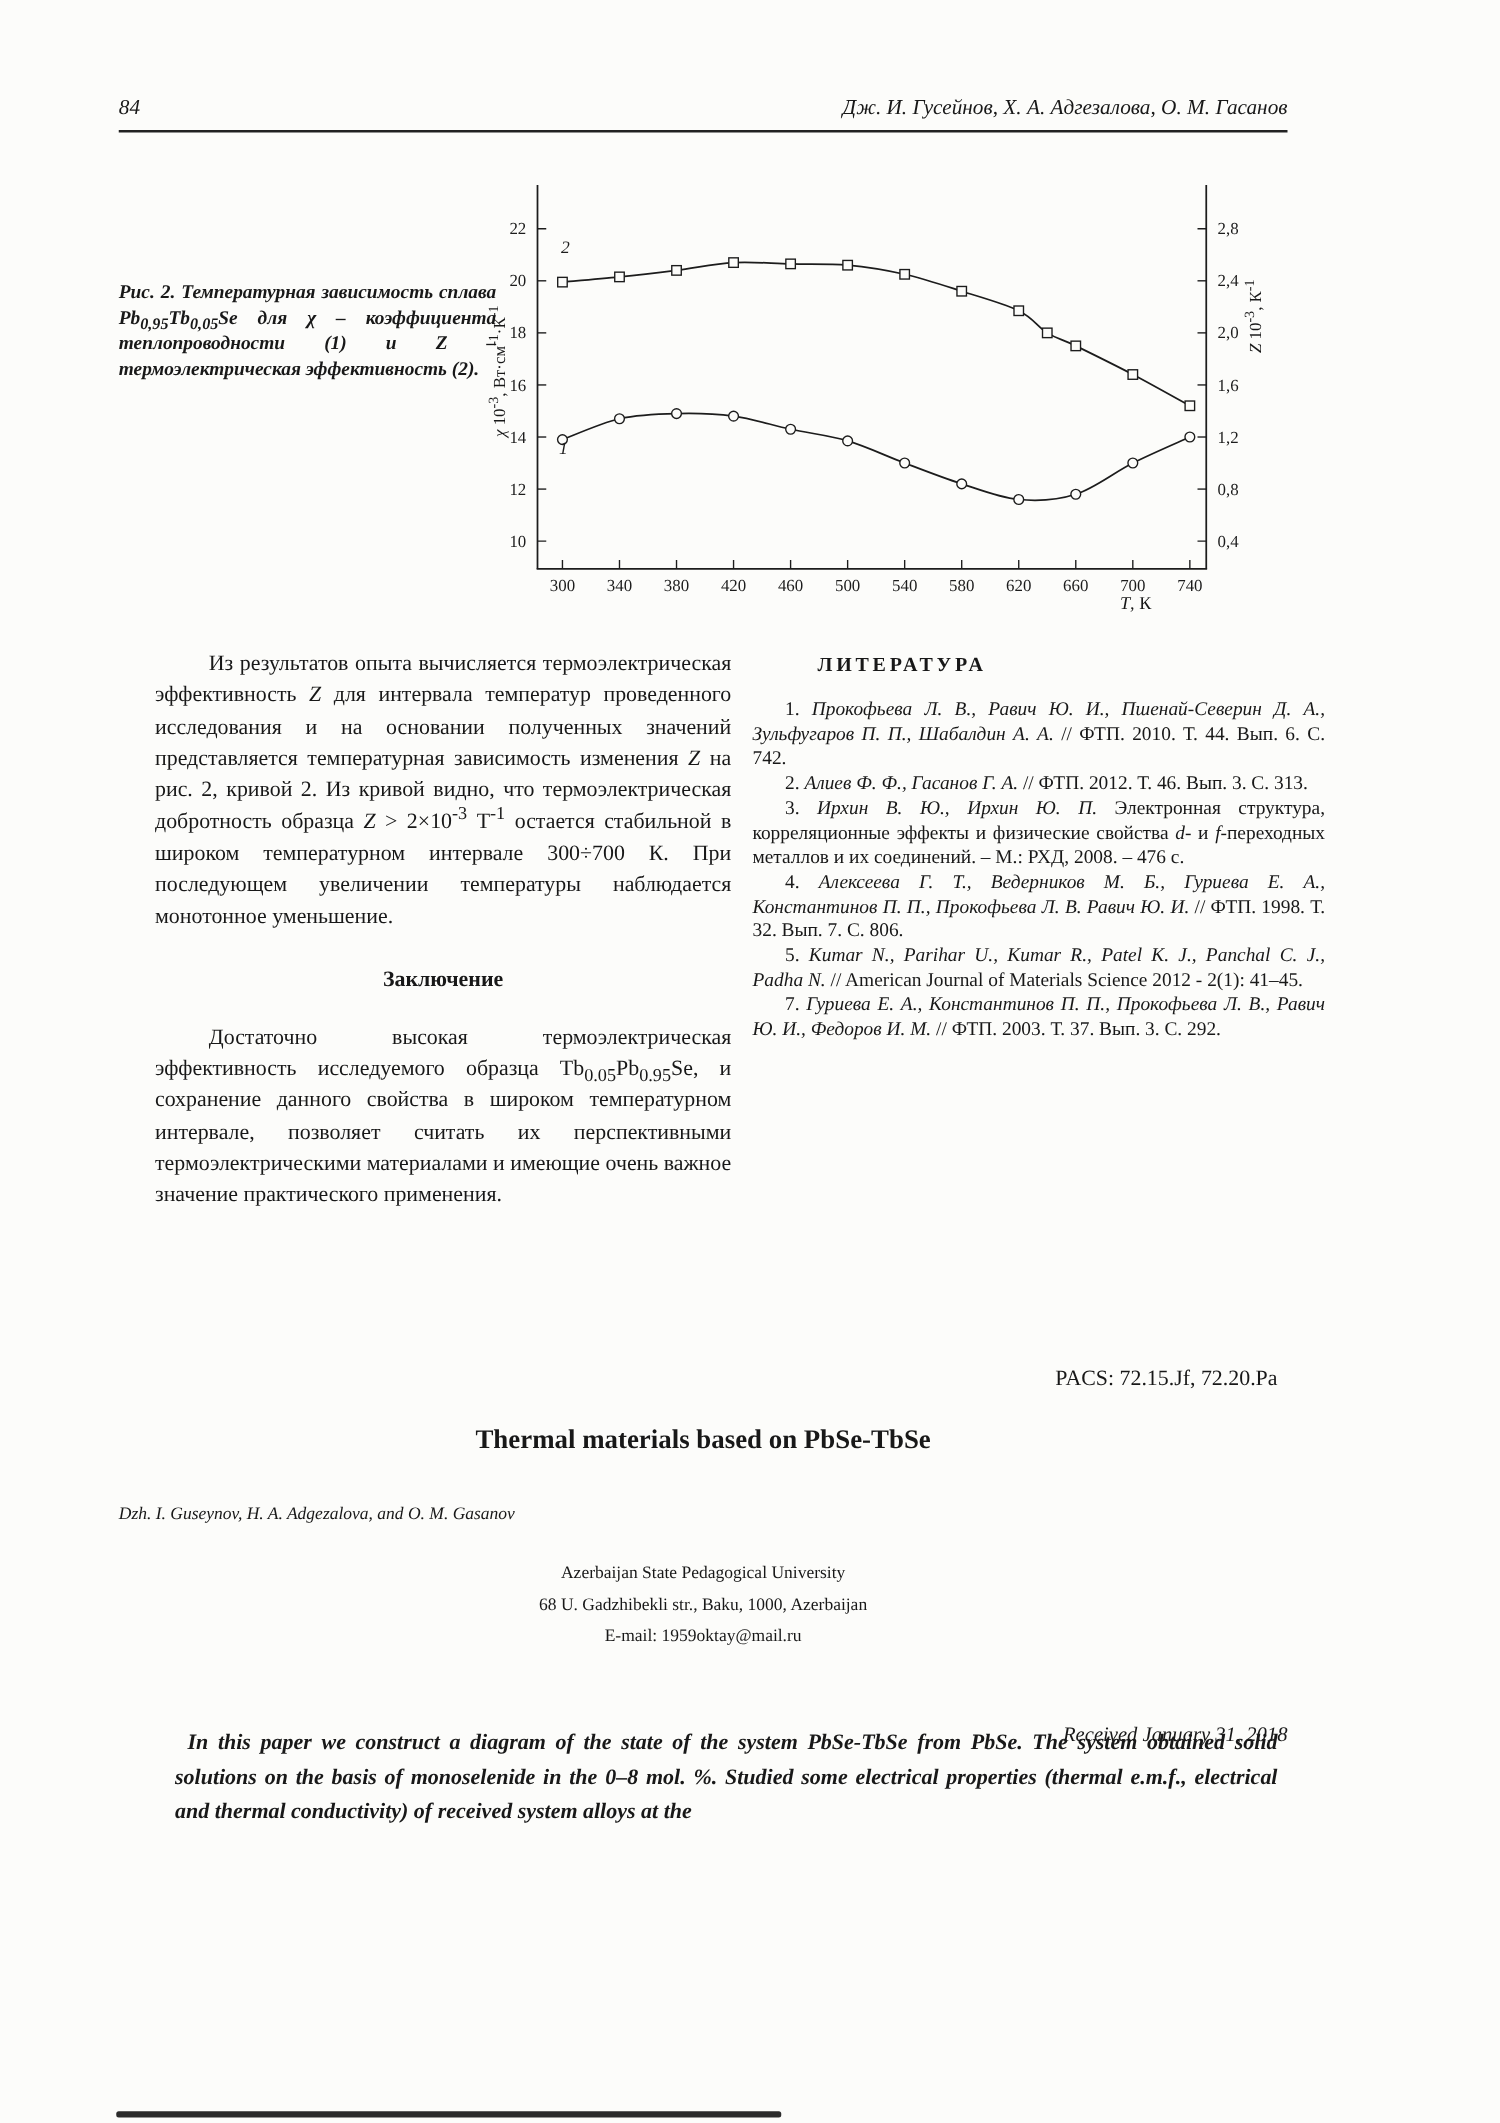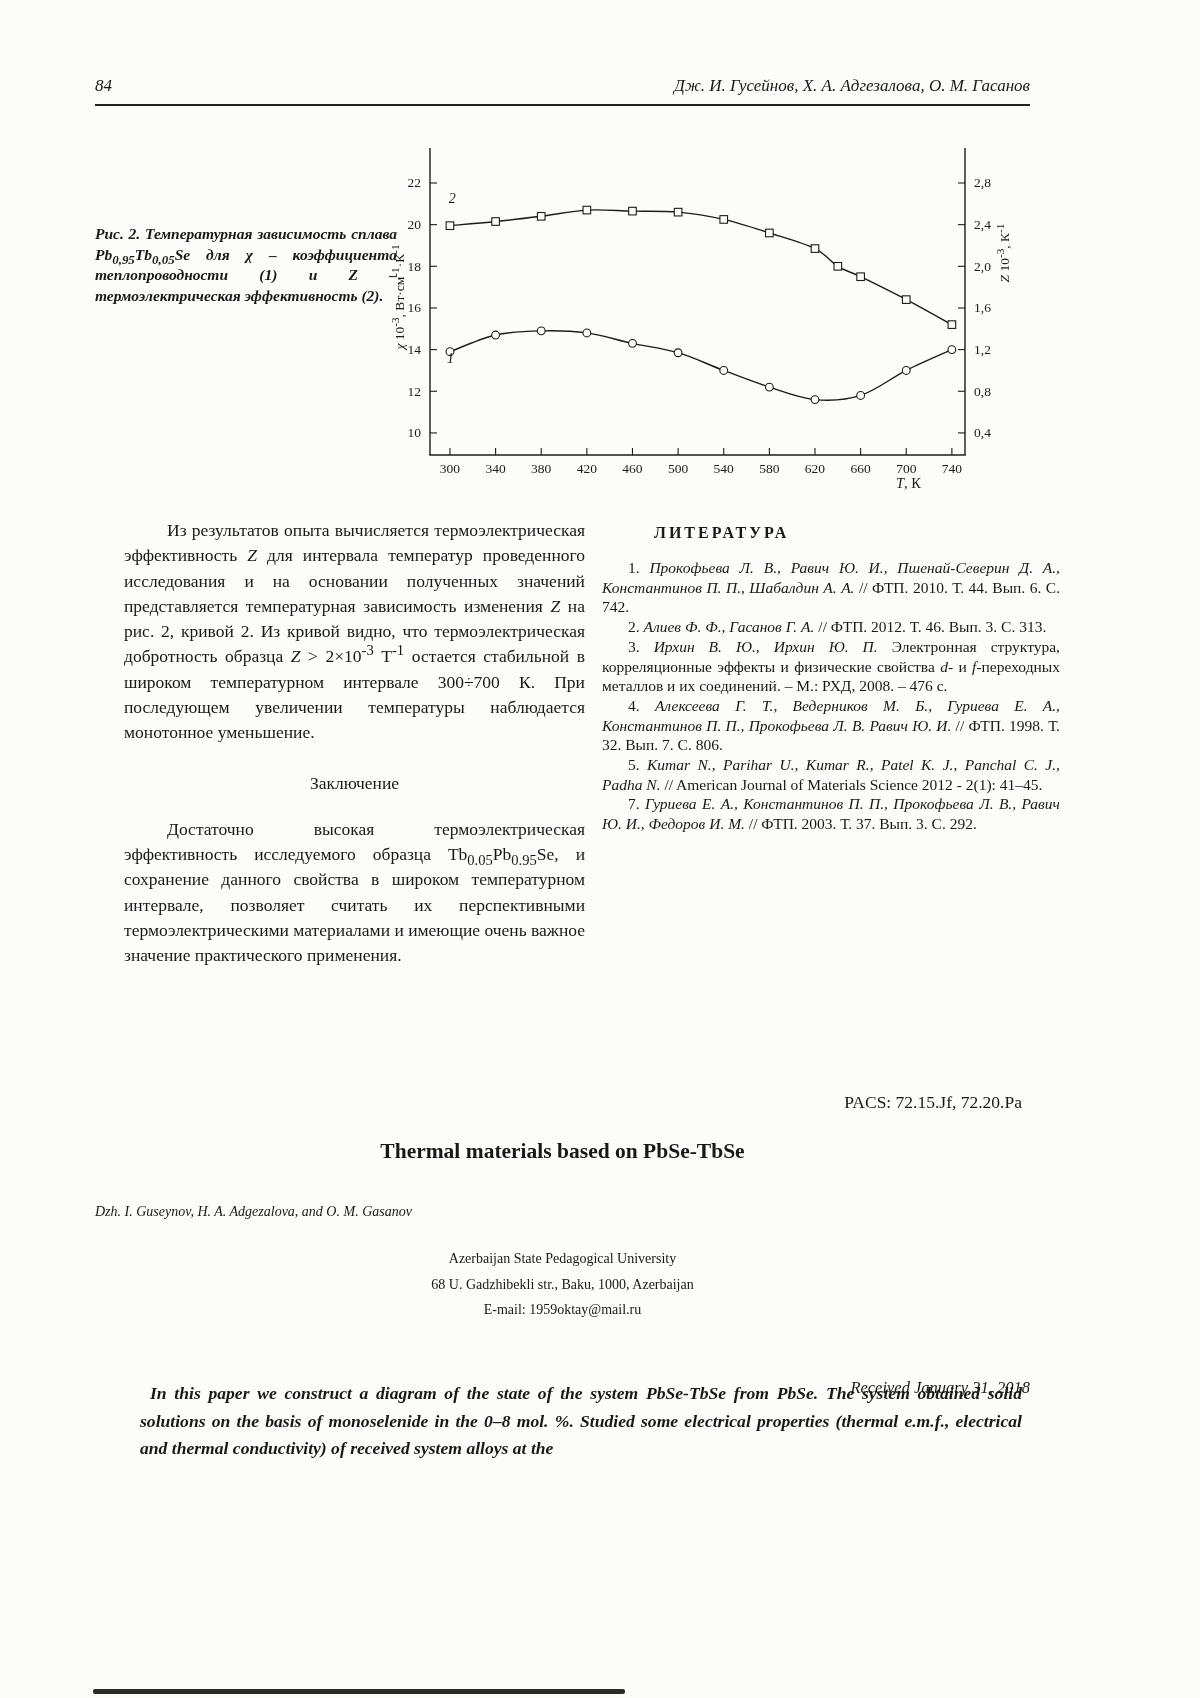--- a/index.html
+++ b/index.html
@@ -45,21 +45,21 @@
 
   .col { position:absolute;margin-left:29px; }
   .col-left  { left:95px;  top:518px; width:461px; }
   .col-right { left:573px; top:524px; width:458px; }
 
   .body-par {
     font-size:17.5px; line-height:25.3px;
     text-align:justify; text-indent:43px;
   }
   .subhead {
-    text-align:center; font-size:17.5px; font-weight:normal;
+    text-align:center; font-size:17.5px; font-weight:bold;
     margin:27px 0 23px 0;
   }
   .lit-head {
     font-size:16px; font-weight:bold; letter-spacing:3px;
     margin:0 0 16px 52px;
   }
   .ref {
     font-size:15.5px; line-height:19.7px;
     text-align:justify; text-indent:26px;
   }
@@ -200,21 +200,21 @@
 
 <div class="col col-left">
   <p class="body-par"><span>Из результатов опыта вычисляется термоэлектрическая эффективность </span><span class="it">Z</span><span> для интервала температур проведенного исследования и на основании полученных значений представляется температурная зависимость изменения </span><span class="it">Z</span><span> на рис. 2, кривой 2. Из кривой видно, что термоэлектрическая добротность образца </span><span class="it">Z</span><span> &gt; 2×10</span><sup>-3</sup><span> Т</span><sup>-1</sup><span> остается стабильной в широком температурном интервале 300÷700 К. При последующем увеличении температуры наблюдается монотонное уменьшение.</span></p>
   <h3 class="subhead">Заключение</h3>
   <p class="body-par"><span>Достаточно высокая термоэлектрическая эффективность исследуемого образца Tb</span><sub>0.05</sub><span>Pb</span><sub>0.95</sub><span>Se, и сохранение данного свойства в широком температурном интервале, позволяет считать их перспективными термоэлектрическими материалами и имеющие очень важное значение практического применения.</span></p>
 </div>
 
 <div class="col col-right">
   <h3 class="lit-head">ЛИТЕРАТУРА</h3>
   <div>
-      <p class="ref"><span>1. </span><span class="it">Прокофьева Л. В., Равич Ю. И., Пшенай-Северин Д. А., Константинов П. П., Шабалдин А. А.</span><span> // ФТП. 2010. Т. 44. Вып. 6. С. 742.</span></p>
+      <p class="ref"><span>1. </span><span class="it">Прокофьева Л. В., Равич Ю. И., Пшенай-Северин Д. А., Зульфугаров П. П., Шабалдин А. А.</span><span> // ФТП. 2010. Т. 44. Вып. 6. С. 742.</span></p>
       <p class="ref"><span>2. </span><span class="it">Алиев Ф. Ф., Гасанов Г. А.</span><span> // ФТП. 2012. Т. 46. Вып. 3. С. 313.</span></p>
       <p class="ref"><span>3. </span><span class="it">Ирхин В. Ю., Ирхин Ю. П.</span><span> Электронная структура, корреляционные эффекты и физические свойства </span><span class="it">d-</span><span> и </span><span class="it">f-</span><span>переходных металлов и их соединений. – М.: РХД, 2008. – 476 с.</span></p>
       <p class="ref"><span>4. </span><span class="it">Алексеева Г. Т., Ведерников М. Б., Гуриева Е. А., Константинов П. П., Прокофьева Л. В. Равич Ю. И.</span><span> // ФТП. 1998. Т. 32. Вып. 7. С. 806.</span></p>
       <p class="ref"><span>5. </span><span class="it">Kumar N., Parihar U., Kumar R., Patel K. J., Panchal C. J., Padha N.</span><span> // American Journal of Materials Science 2012 - 2(1): 41–45.</span></p>
       <p class="ref"><span>7. </span><span class="it">Гуриева Е. А., Константинов П. П., Прокофьева Л. В., Равич Ю. И., Федоров И. М.</span><span> // ФТП. 2003. Т. 37. Вып. 3. С. 292.</span></p>
     </div>
 </div>
 
 <div class="pacs">PACS: 72.15.Jf, 72.20.Pa</div>
 <h1 class="en-title">Thermal materials based on PbSe-TbSe</h1>

